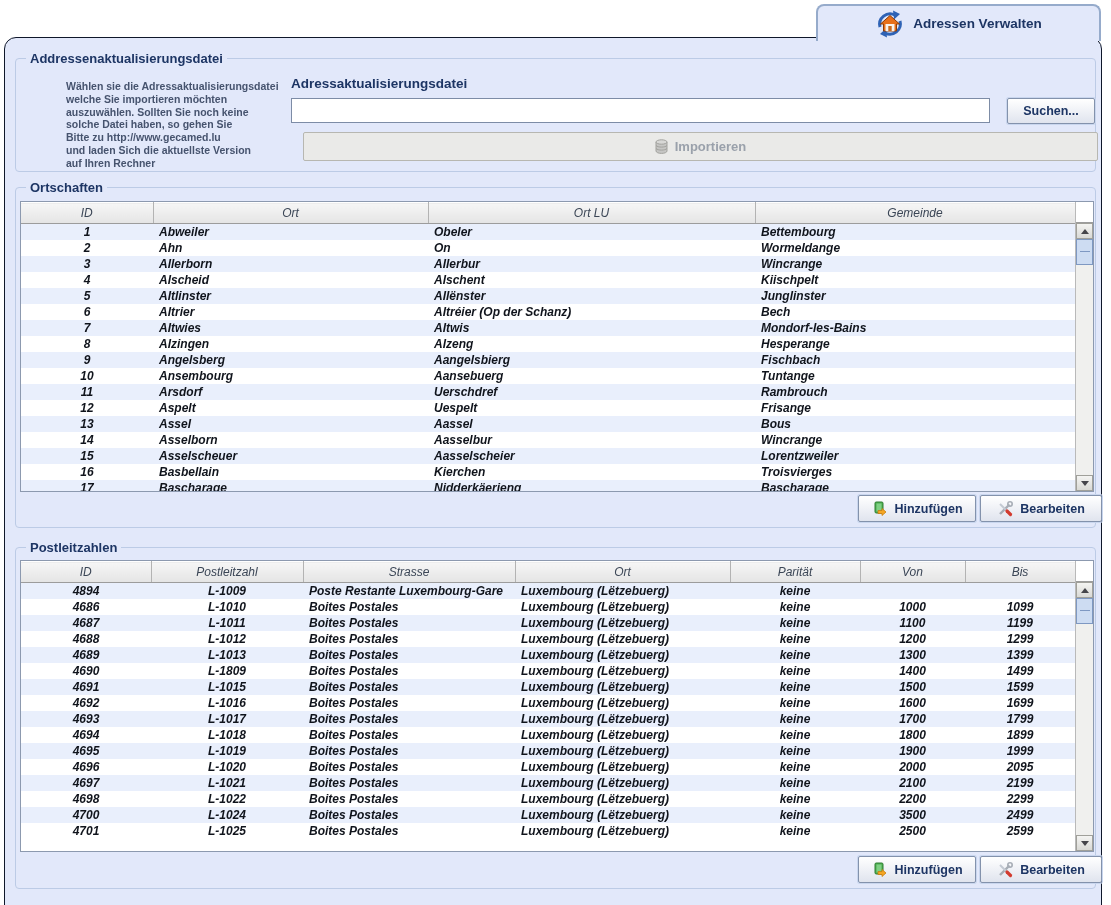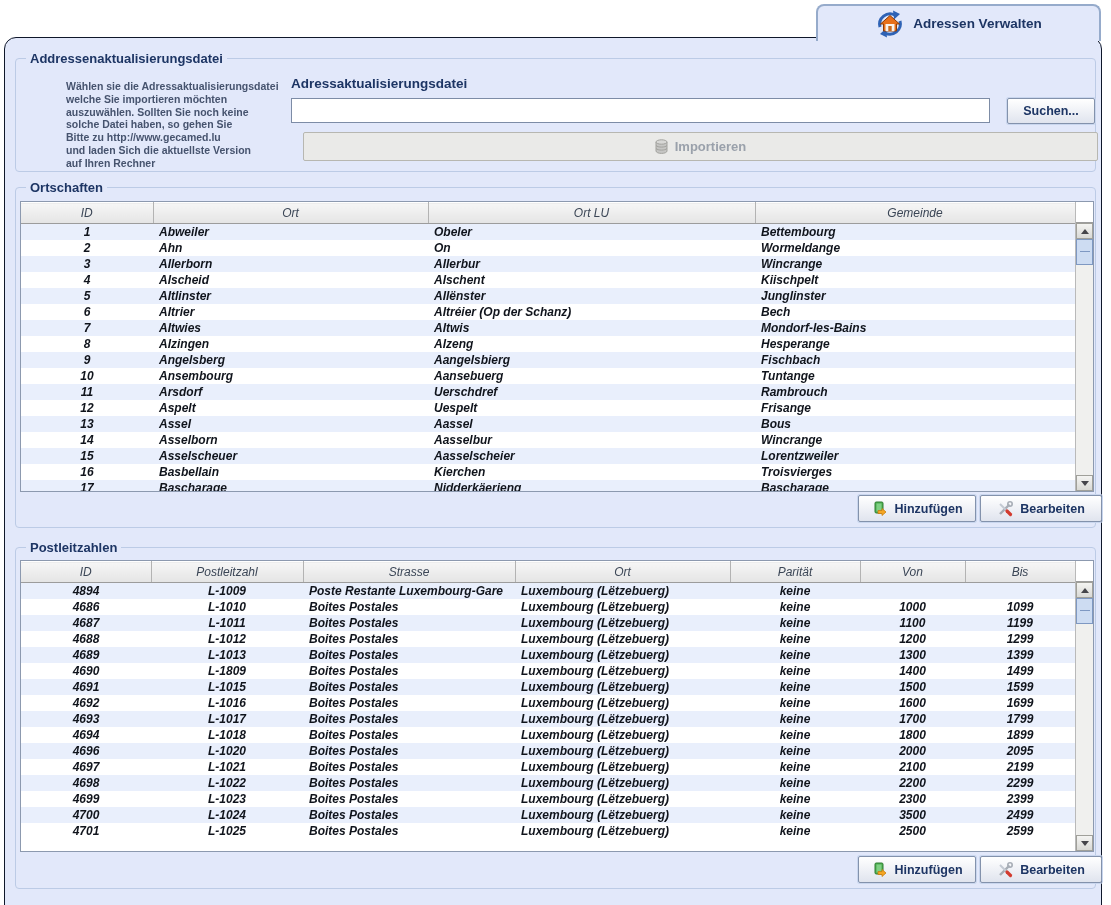--- a/index.html
+++ b/index.html
@@ -417,20 +417,29 @@
               <tr>
                 <td>4694</td>
                 <td>L-1018</td>
                 <td>Boites Postales</td>
                 <td>Luxembourg (Lëtzebuerg)</td>
                 <td>keine</td>
                 <td>1800</td>
                 <td>1899</td>
               </tr>
               <tr>
+                <td>4695</td>
+                <td>L-1019</td>
+                <td>Boites Postales</td>
+                <td>Luxembourg (Lëtzebuerg)</td>
+                <td>keine</td>
+                <td>1900</td>
+                <td>1999</td>
+              </tr>
+              <tr>
                 <td>4696</td>
                 <td>L-1020</td>
                 <td>Boites Postales</td>
                 <td>Luxembourg (Lëtzebuerg)</td>
                 <td>keine</td>
                 <td>2000</td>
                 <td>2095</td>
               </tr>
               <tr>
                 <td>4697</td>
@@ -442,29 +451,20 @@
                 <td>2199</td>
               </tr>
               <tr>
                 <td>4698</td>
                 <td>L-1022</td>
                 <td>Boites Postales</td>
                 <td>Luxembourg (Lëtzebuerg)</td>
                 <td>keine</td>
                 <td>2200</td>
                 <td>2299</td>
-              </tr>
-              <tr>
-                <td>4699</td>
-                <td>L-1023</td>
-                <td>Boites Postales</td>
-                <td>Luxembourg (Lëtzebuerg)</td>
-                <td>keine</td>
-                <td>2300</td>
-                <td>2399</td>
               </tr>
               <tr>
                 <td>4700</td>
                 <td>L-1024</td>
                 <td>Boites Postales</td>
                 <td>Luxembourg (Lëtzebuerg)</td>
                 <td>keine</td>
                 <td>3500</td>
                 <td>2499</td>
               </tr>

